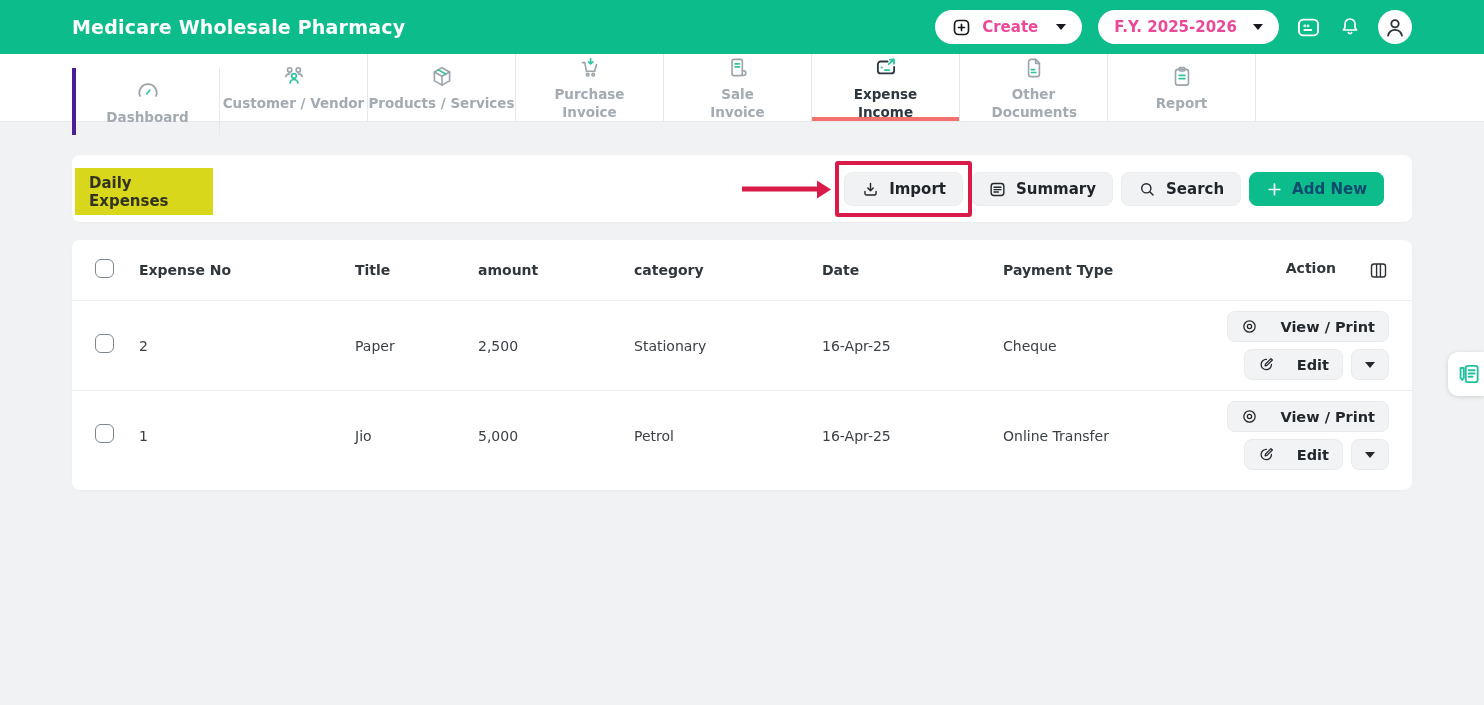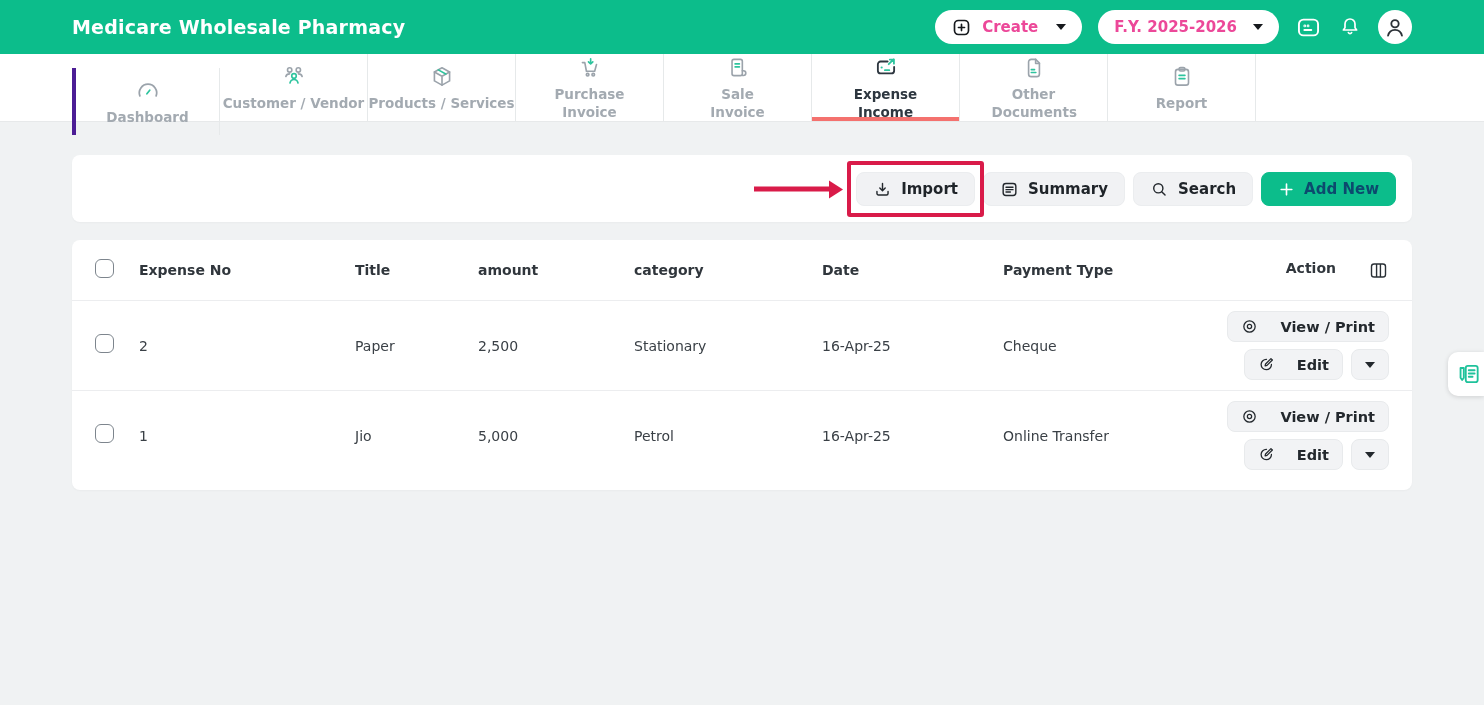--- a/index.html
+++ b/index.html
@@ -29,21 +29,21 @@
   .tab.wrap .lbl { max-width:84px; }
   .tab.active .lbl { color:#2e3740; }
   .tab.active::after { content:''; position:absolute; left:0; right:0; bottom:0; height:4px; background:#f4716e; }
 
   
   .toolbar-card { position:absolute; left:72px; top:155px; width:1340px; height:67px; background:#ffffff;
                   border-radius:8px; box-shadow:0 1px 2px rgba(0,0,0,.03); }
   .highlight { position:absolute; left:3px; top:13px; width:138px; height:47px; background:#d8d71b;
                display:flex; align-items:center; padding-left:14px; }
   .highlight span { font-size:15px; font-weight:600; color:#32331f; }
-  .toolbar-actions { position:absolute; right:16px; top:17px; height:34px; display:flex; gap:8px; align-items:center;padding-left:9px; }
+  .toolbar-actions { position:absolute; right:28px; top:17px; height:34px; display:flex; gap:8px; align-items:center;padding-left:9px; }
   .tbtn { height:34px; display:flex; align-items:center; gap:9px; padding:0 16px; background:#f1f2f4;
           border:1px solid #ebedef; border-radius:8px; font-family:inherit; font-size:15px; font-weight:600;
           color:#1f2429; cursor:pointer; white-space:nowrap; }
   .tbtn.green { background:#0cbd8b; border-color:#0cbd8b; color:#0c4a6e; }
   .import-wrap { position:relative; }
   .annotation-box { position:absolute; left:-9px; right:-9px; top:-11px; bottom:-11px; border:4px solid #d91b49;
                     border-radius:3px; pointer-events:none; }
   .annotation-arrow { position:absolute; top:50%; right:calc(100% + 26px); width:76px; height:5px;
                       background:#d91b49; transform:translateY(-50%); pointer-events:none; }
   .annotation-arrow::after { content:''; position:absolute; right:-13px; top:50%; transform:translateY(-50%);
@@ -209,20 +209,23 @@
           <rect x="6" y="5" width="12" height="14.5" rx="2.3" stroke="#9ba3ab"></rect>
           <rect x="9.3" y="3.3" width="5.4" height="3.2" rx="1.4" stroke="#9ba3ab"></rect>
           <path d="M9.3 10.5h5.4M9.3 13.5h5.4" stroke="#2ec49e"></path>
         </svg>
       </span>
       <span class="lbl">Report</span>
     </div>
   </div>
 
   <div class="toolbar-card">
+    <div class="highlight">
+      <span>Daily Expenses</span>
+    </div>
     <div class="toolbar-actions">
       <div class="import-wrap">
         <span class="annotation-arrow"></span>
         <span class="annotation-box"></span>
         <button class="tbtn">
           <span>
             <svg width="19" height="19" viewBox="0 0 24 24" fill="none" stroke="#23282d" stroke-width="1.8" stroke-linecap="round" stroke-linejoin="round">
               <path d="M12 4.5v8.8M8.6 10.2l3.4 3.4 3.4-3.4"></path>
               <path d="M5 14.5v2.6A1.9 1.9 0 0 0 6.9 19h10.2a1.9 1.9 0 0 0 1.9-1.9v-2.6"></path>
             </svg>

